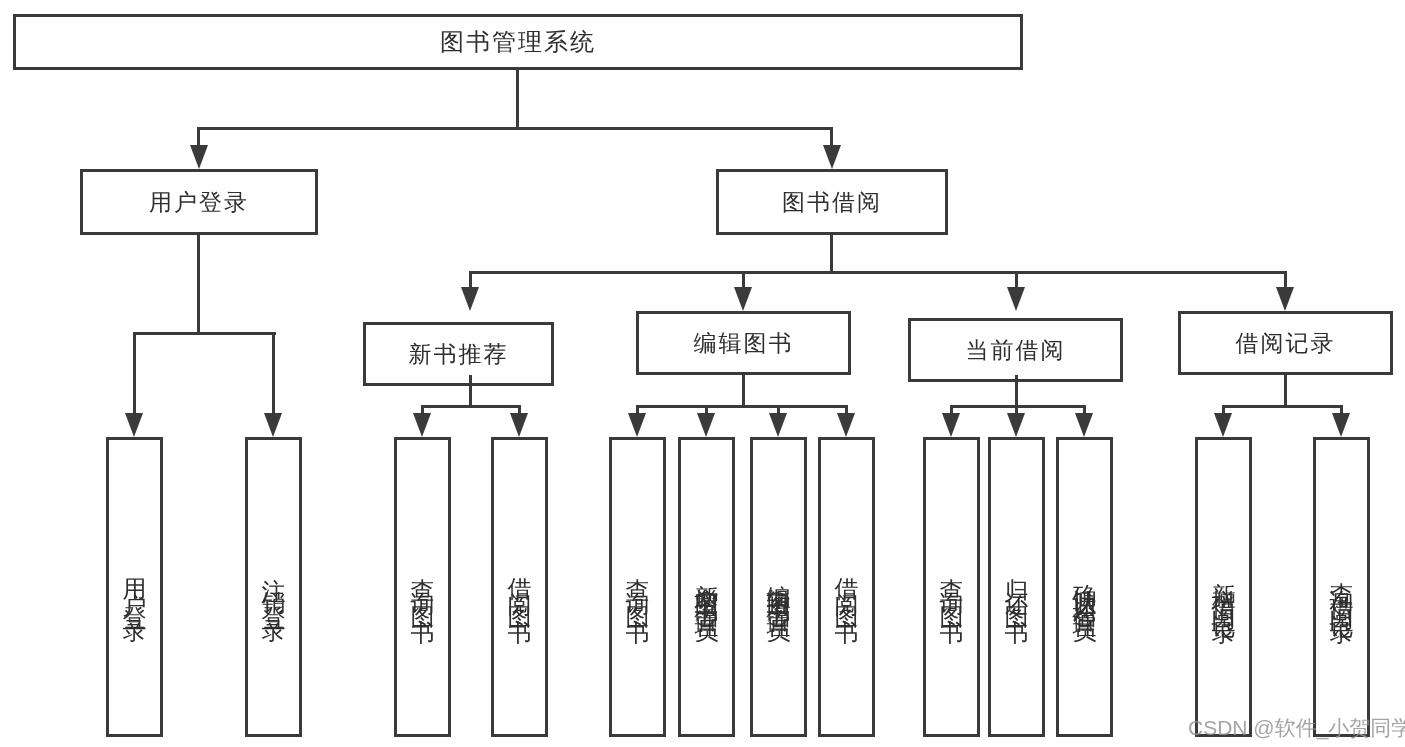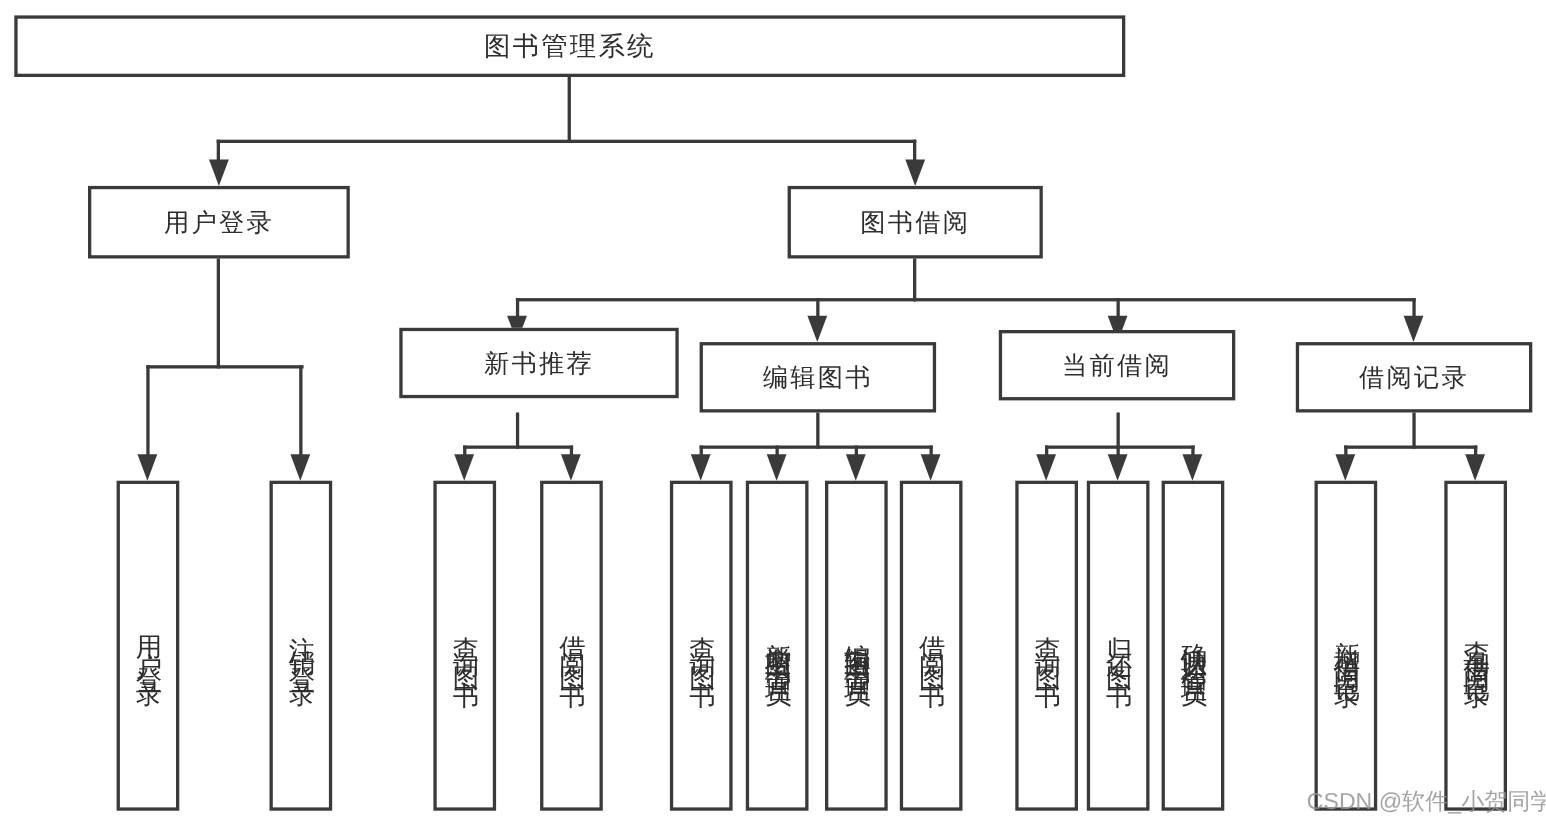--- a/index.html
+++ b/index.html
@@ -81,27 +81,27 @@
   <div class="h" style="left:469px;top:271px;width:818px"></div>
   <div class="v" style="left:469px;top:271px;height:20px"></div>
   <div class="v" style="left:742px;top:271px;height:20px"></div>
   <div class="v" style="left:1015px;top:271px;height:20px"></div>
   <div class="v" style="left:1284px;top:271px;height:20px"></div>
   <div class="arr" style="left:461px;top:287px"></div>
   <div class="arr" style="left:734px;top:287px"></div>
   <div class="arr" style="left:1007px;top:287px"></div>
   <div class="arr" style="left:1276px;top:287px"></div>
 
-  <div class="node hnode" style="left:363px;top:298px;width:254px;height:64px">
+  <div class="node hnode" style="left:363px;top:322px;width:191px;height:64px">
     <span>新书推荐</span>
   </div>
   <div class="node hnode" style="left:636px;top:311px;width:215px;height:64px">
     <span>编辑图书</span>
   </div>
-  <div class="node hnode" style="left:908px;top:300px;width:215px;height:64px">
+  <div class="node hnode" style="left:908px;top:318px;width:215px;height:64px">
     <span>当前借阅</span>
   </div>
   <div class="node hnode" style="left:1178px;top:311px;width:215px;height:64px">
     <span>借阅记录</span>
   </div>
 
   <div class="v" style="left:469px;top:375px;height:33px"></div>
   <div class="h" style="left:421px;top:405px;width:100px"></div>
   <div class="v" style="left:421px;top:405px;height:14px"></div>
   <div class="v" style="left:518px;top:405px;height:14px"></div>

